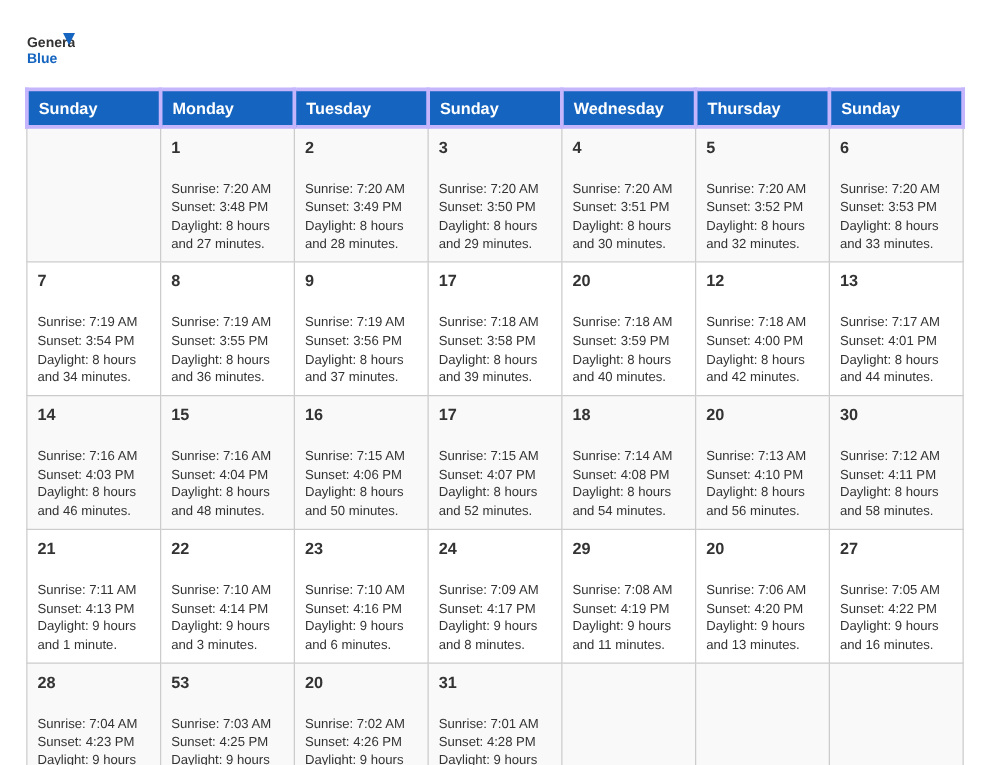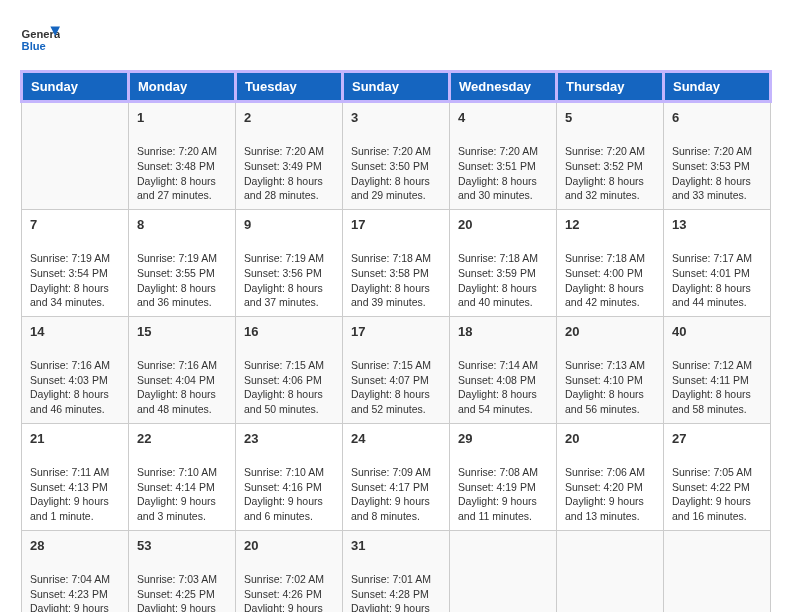--- a/index.html
+++ b/index.html
@@ -186,21 +186,21 @@
         </td>
         <td>
           <span class="day-num">18</span>
           <div class="day-info">Sunrise: 7:14 AM<br>Sunset: 4:08 PM<br>Daylight: 8 hours<br>and 54 minutes.</div>
         </td>
         <td>
           <span class="day-num">20</span>
           <div class="day-info">Sunrise: 7:13 AM<br>Sunset: 4:10 PM<br>Daylight: 8 hours<br>and 56 minutes.</div>
         </td>
         <td>
-          <span class="day-num">40</span>
+          <span class="day-num">30</span>
           <div class="day-info">Sunrise: 7:12 AM<br>Sunset: 4:11 PM<br>Daylight: 8 hours<br>and 58 minutes.</div>
         </td>
       </tr>
       <tr>
         <td>
           <span class="day-num">21</span>
           <div class="day-info">Sunrise: 7:11 AM<br>Sunset: 4:13 PM<br>Daylight: 9 hours<br>and 1 minute.</div>
         </td>
         <td>
           <span class="day-num">22</span>

